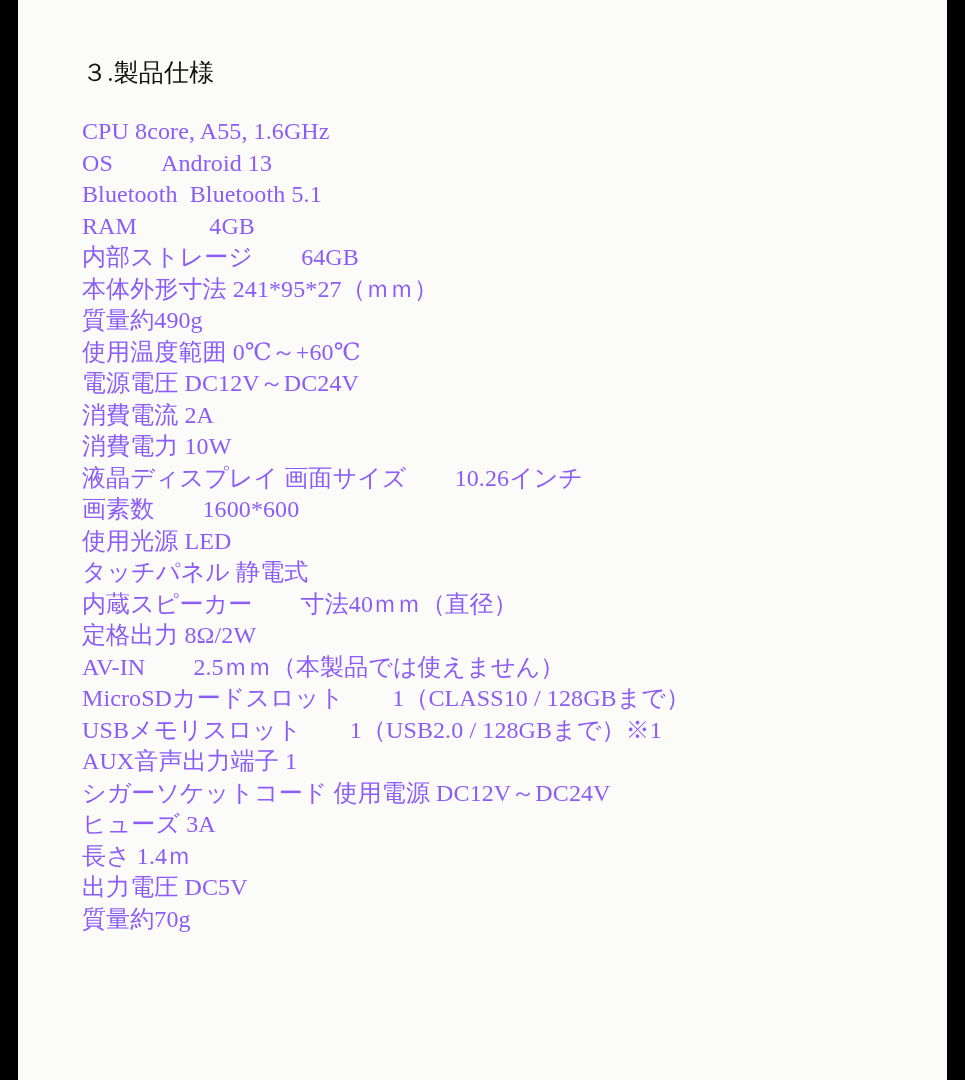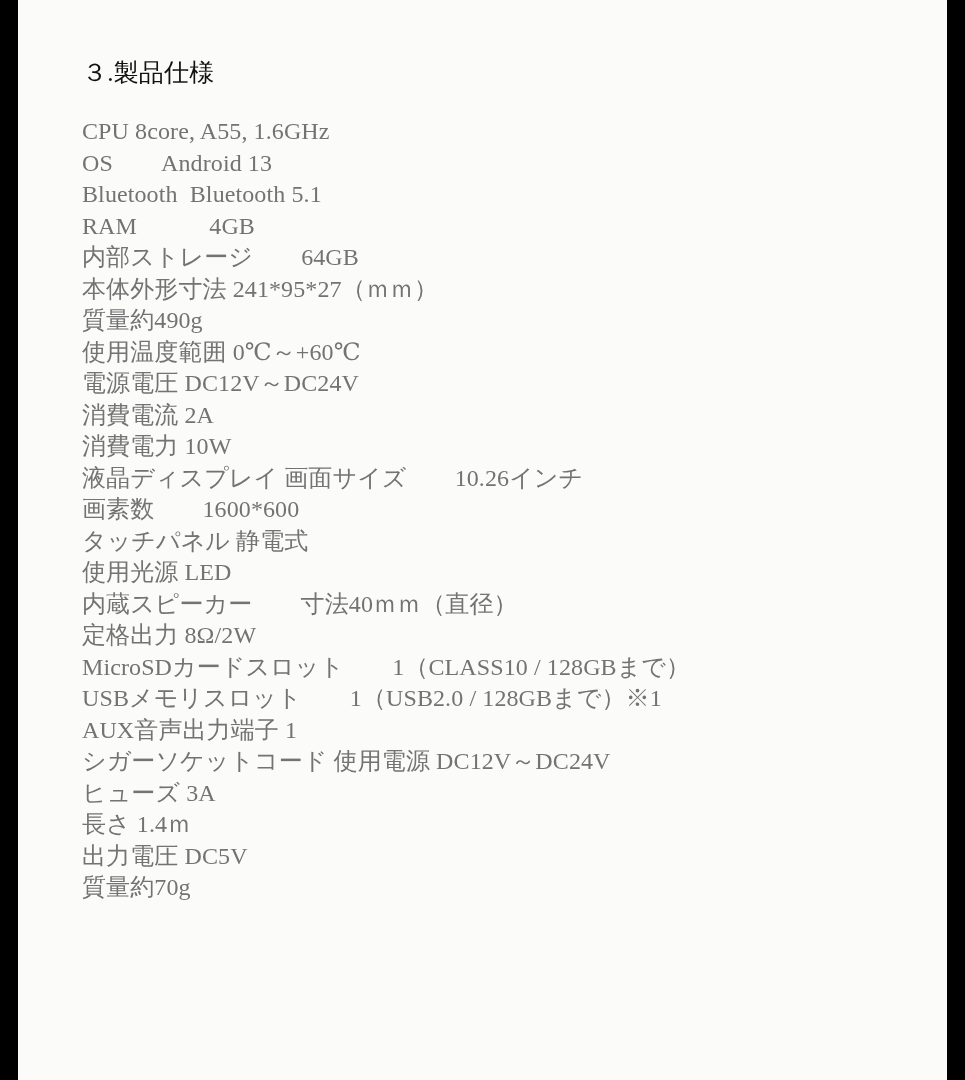--- a/index.html
+++ b/index.html
@@ -42,21 +42,21 @@
     white-space: pre;
   }
   .spec-list {
     list-style: none;
     margin: 0;
     padding: 0;
   }
   .spec-line {
     font-size: 24px;
     line-height: 31.5px;
-    color: #737373;
+    color: #8b5cf6;
     white-space: pre;
     letter-spacing: 0.1px;
   }
 </style>
 </head>
 <body>
 
 <div class="page">
   <div class="sheet">
     <div class="content">
@@ -68,24 +68,25 @@
         <li class="spec-line">RAM　　　4GB</li>
         <li class="spec-line">内部ストレージ　　64GB</li>
         <li class="spec-line">本体外形寸法 241*95*27（ｍｍ）</li>
         <li class="spec-line">質量約490g</li>
         <li class="spec-line">使用温度範囲 0℃～+60℃</li>
         <li class="spec-line">電源電圧 DC12V～DC24V</li>
         <li class="spec-line">消費電流 2A</li>
         <li class="spec-line">消費電力 10W</li>
         <li class="spec-line">液晶ディスプレイ 画面サイズ　　10.26インチ</li>
         <li class="spec-line">画素数　　1600*600</li>
+        <li class="spec-line">使用光源 LED</li>
         <li class="spec-line">タッチパネル 静電式</li>
-        <li class="spec-line">使用光源 LED</li>
         <li class="spec-line">内蔵スピーカー　　寸法40ｍｍ（直径）</li>
         <li class="spec-line">定格出力 8Ω/2W</li>
+        <li class="spec-line">AV-IN　　2.5ｍｍ（本製品では使えません）</li>
         <li class="spec-line">MicroSDカードスロット　　1（CLASS10 / 128GBまで）</li>
         <li class="spec-line">USBメモリスロット　　1（USB2.0 / 128GBまで）※1</li>
         <li class="spec-line">AUX音声出力端子 1</li>
         <li class="spec-line">シガーソケットコード 使用電源 DC12V～DC24V</li>
         <li class="spec-line">ヒューズ 3A</li>
         <li class="spec-line">長さ 1.4ｍ</li>
         <li class="spec-line">出力電圧 DC5V</li>
         <li class="spec-line">質量約70g</li>
       </ul>
     </div>

